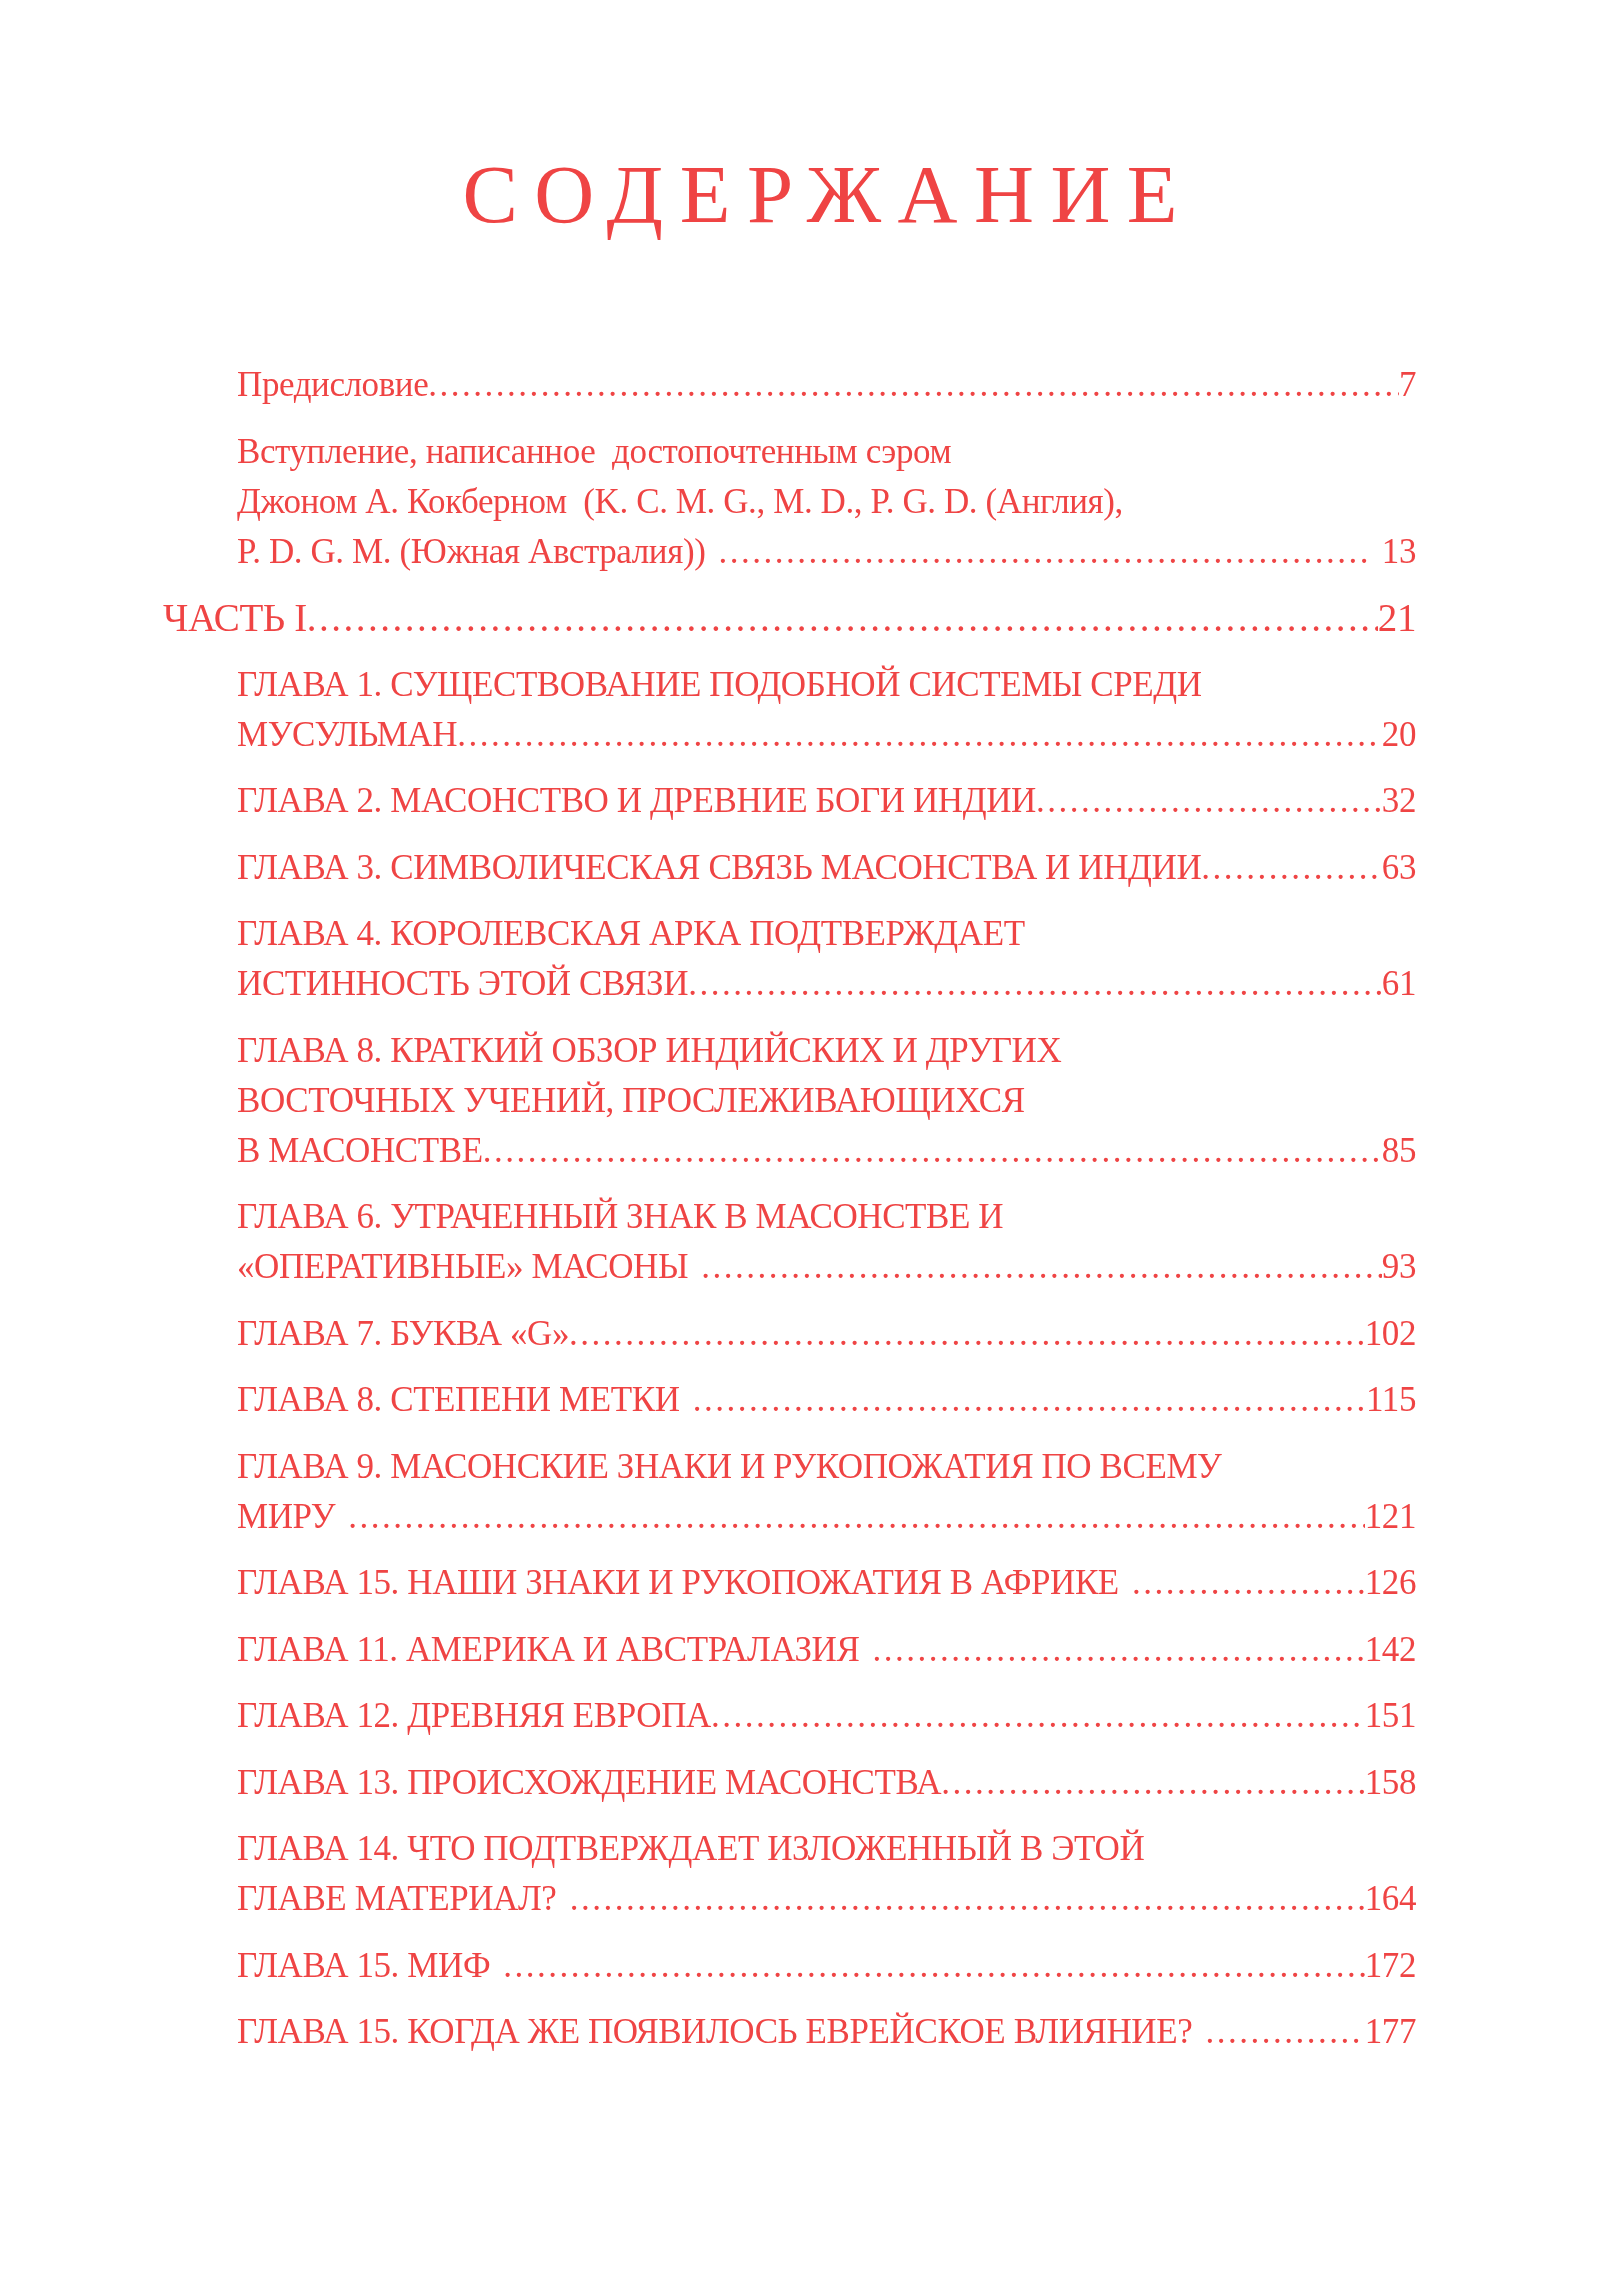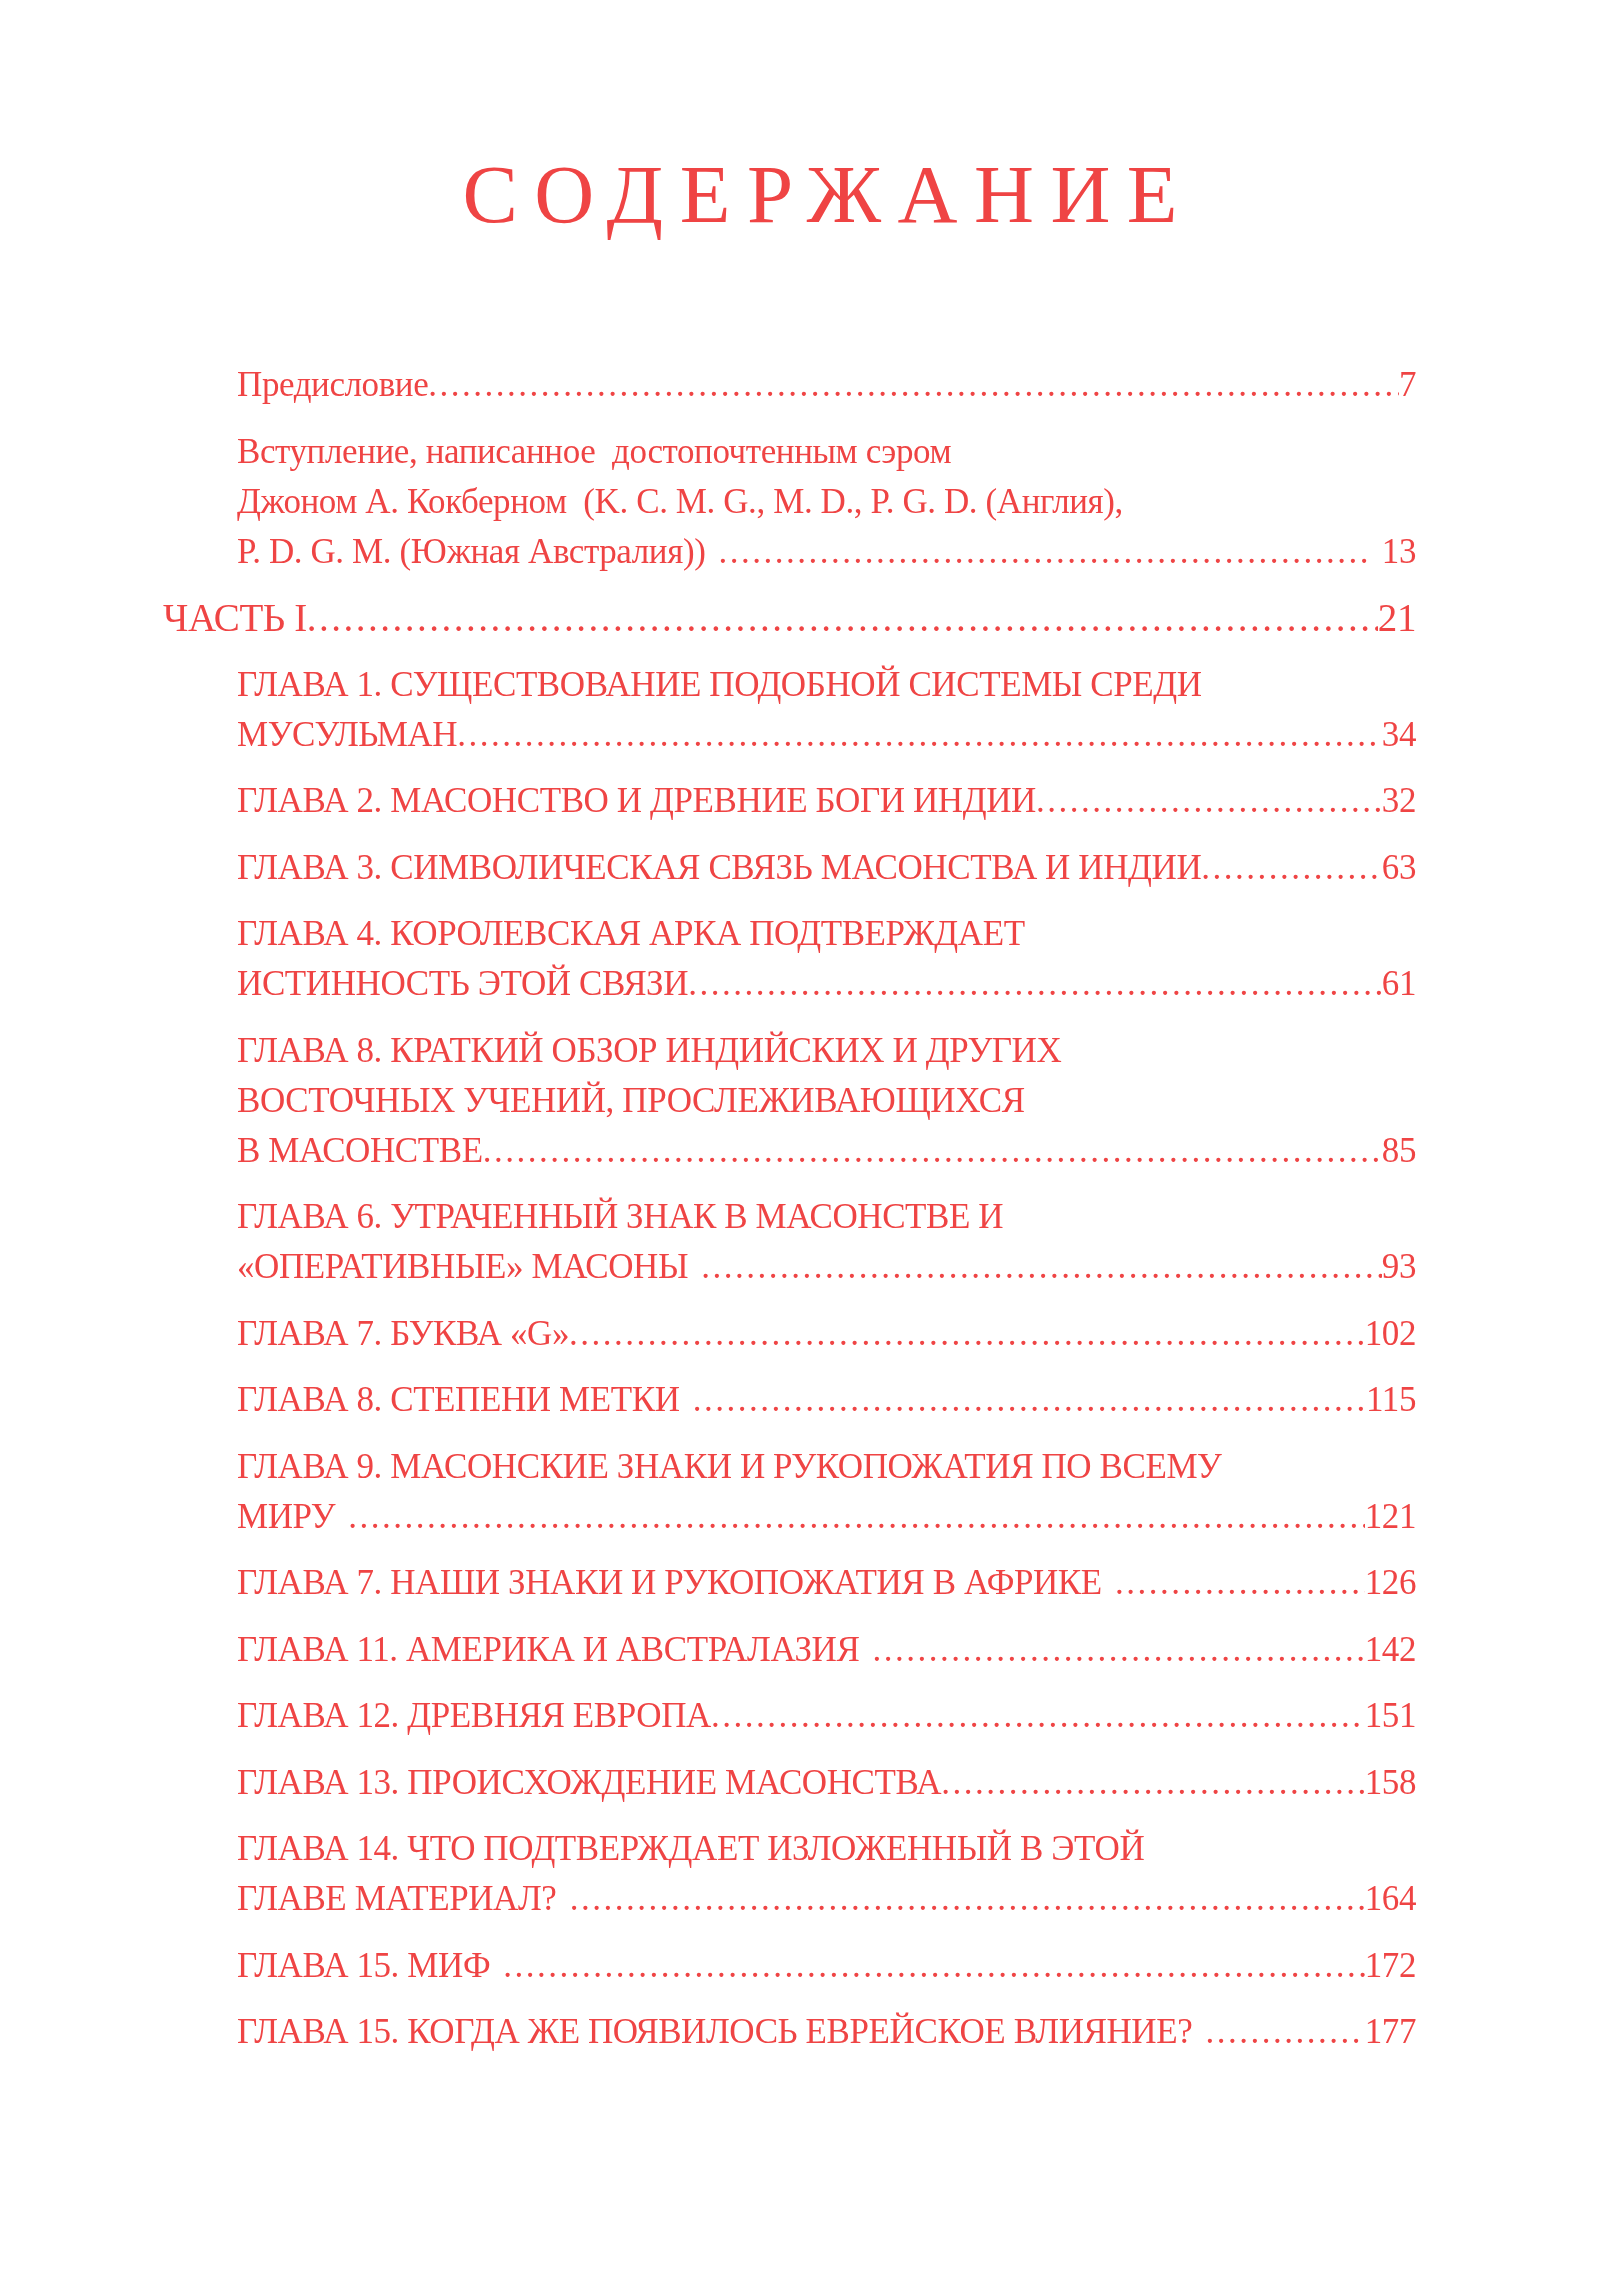--- a/index.html
+++ b/index.html
@@ -104,21 +104,21 @@
       <span class="page-num">21</span>
     </div>
   </div>
       <div class="entry item">
     <div class="entry-line">ГЛАВА 1. СУЩЕСТВОВАНИЕ ПОДОБНОЙ СИСТЕМЫ СРЕДИ</div>
         <div class="entry-line line-flex">
       <span class="entry-text">МУСУЛЬМАН</span>
       <span class="gap-dots" style="width: 0px;"></span>
       <span class="dots">............................................................................................................................................................................................................................................................................................................</span>
       <span class="gap-page" style="width: 0px;"></span>
-      <span class="page-num">34</span>
+      <span class="page-num">20</span>
     </div>
   </div>
       <div class="entry item">
     <div class="entry-line line-flex">
       <span class="entry-text">ГЛАВА 2. МАСОНСТВО И ДРЕВНИЕ БОГИ ИНДИИ</span>
       <span class="gap-dots" style="width: 0px;"></span>
       <span class="dots">............................................................................................................................................................................................................................................................................................................</span>
       <span class="gap-page" style="width: 0px;"></span>
       <span class="page-num">32</span>
     </div>
@@ -186,21 +186,21 @@
         <div class="entry-line line-flex">
       <span class="entry-text">МИРУ</span>
       <span class="gap-dots" style="width: 13.2px;"></span>
       <span class="dots">............................................................................................................................................................................................................................................................................................................</span>
       <span class="gap-page" style="width: 0px;"></span>
       <span class="page-num">121</span>
     </div>
   </div>
       <div class="entry item">
     <div class="entry-line line-flex">
-      <span class="entry-text">ГЛАВА 7. НАШИ ЗНАКИ И РУКОПОЖАТИЯ В АФРИКЕ</span>
+      <span class="entry-text">ГЛАВА 15. НАШИ ЗНАКИ И РУКОПОЖАТИЯ В АФРИКЕ</span>
       <span class="gap-dots" style="width: 13.2px;"></span>
       <span class="dots">............................................................................................................................................................................................................................................................................................................</span>
       <span class="gap-page" style="width: 0px;"></span>
       <span class="page-num">126</span>
     </div>
   </div>
       <div class="entry item">
     <div class="entry-line line-flex">
       <span class="entry-text">ГЛАВА 11. АМЕРИКА И АВСТРАЛАЗИЯ</span>
       <span class="gap-dots" style="width: 13.2px;"></span>

